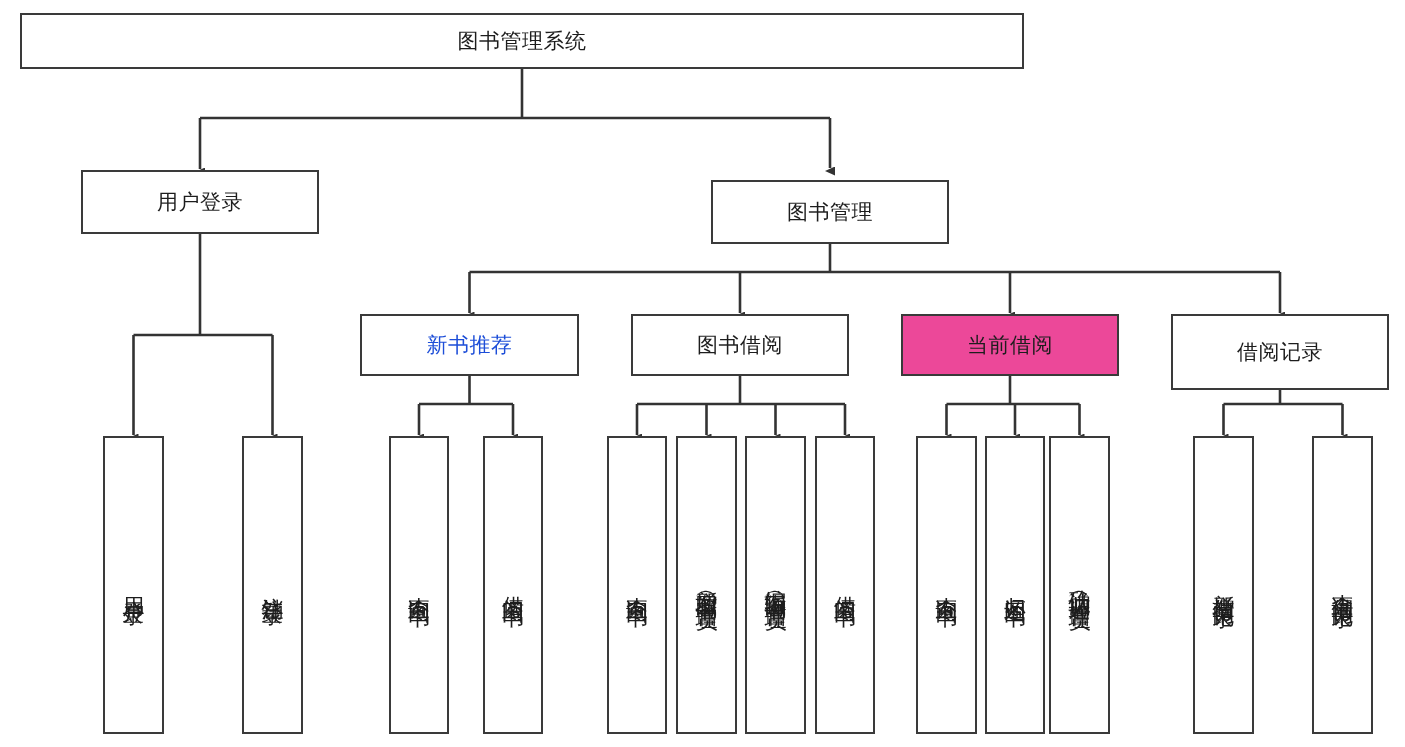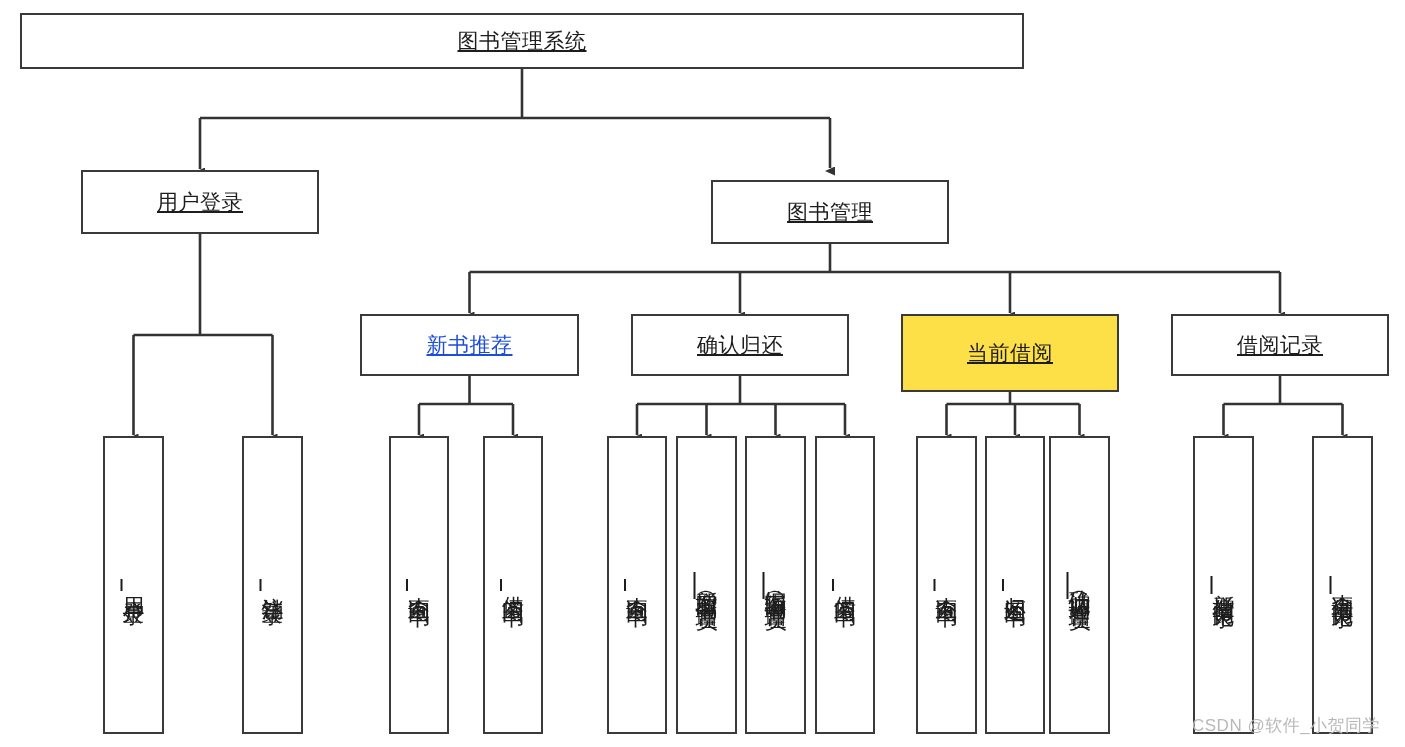--- a/index.html
+++ b/index.html
@@ -38,21 +38,20 @@
     justify-content: center;
     overflow: hidden;
   }
   .node-label {
     color: #1d1d1d;
     font-size: 21px;
     line-height: 1.06;
     letter-spacing: 0.5px;
     text-align: right;
     white-space: nowrap;
-    text-decoration: underline;
   }
   .node.vertical .node-label {
     writing-mode: vertical-rl;
     text-orientation: upright;
     letter-spacing: 3px;
     line-height: 1;
   }
   .node.root .node-label,
   .node.level1 .node-label,
   .node.level2 .node-label {
@@ -124,26 +123,26 @@
       <div class="node level1" style="left: 81px; top: 170px; width: 238px; height: 64px; border-color: rgb(58, 58, 58); background: rgb(255, 255, 255);">
         <span class="node-label" style="color: rgb(29, 29, 29);">用户登录</span>
       </div>
       <div class="node level1" style="left: 711px; top: 169px; width: 238px; height: 64px; border-color: rgb(58, 58, 58); background: rgb(255, 255, 255); margin-top: 11px;">
         <span class="node-label" style="color: rgb(29, 29, 29);">图书管理</span>
       </div>
       <div class="node level2" style="left: 360px; top: 314px; width: 219px; height: 62px; border-color: rgb(58, 58, 58); background: rgb(255, 255, 255);">
         <span class="node-label" style="color: #1d4ed8;">新书推荐</span>
       </div>
       <div class="node level2" style="left: 631px; top: 314px; width: 218px; height: 62px; border-color: rgb(58, 58, 58); background: rgb(255, 255, 255);">
-        <span class="node-label" style="color: rgb(29, 29, 29);">确认归还</span>
+        <span class="node-label" style="color: rgb(29, 29, 29);">图书借阅</span>
       </div>
-      <div class="node level2" style="left: 901px; top: 314px; width: 218px; height: 78px; border-color: rgb(58, 58, 58); background: #fde047;">
+      <div class="node level2" style="left: 901px; top: 314px; width: 218px; height: 62px; border-color: rgb(58, 58, 58); background: #ec4899;">
         <span class="node-label" style="color: rgb(29, 29, 29);">当前借阅</span>
       </div>
-      <div class="node level2" style="left: 1171px; top: 314px; width: 218px; height: 62px; border-color: rgb(58, 58, 58); background: rgb(255, 255, 255);">
+      <div class="node level2" style="left: 1171px; top: 314px; width: 218px; height: 76px; border-color: rgb(58, 58, 58); background: rgb(255, 255, 255);">
         <span class="node-label" style="color: rgb(29, 29, 29);">借阅记录</span>
       </div>
       <div class="node leaf vertical" style="left: 103px; top: 436px; width: 61px; height: 298px; border-color: rgb(58, 58, 58); background: rgb(255, 255, 255);">
         <span class="node-label" style="color: rgb(29, 29, 29);">用户登录</span>
       </div>
       <div class="node leaf vertical" style="left: 242px; top: 436px; width: 61px; height: 298px; border-color: rgb(58, 58, 58); background: rgb(255, 255, 255);">
         <span class="node-label" style="color: rgb(29, 29, 29);">注销登录</span>
       </div>
       <div class="node leaf vertical" style="left: 389px; top: 436px; width: 60px; height: 298px; border-color: rgb(58, 58, 58); background: rgb(255, 255, 255);">
         <span class="node-label" style="color: rgb(29, 29, 29);">查询图书</span>
@@ -173,14 +172,13 @@
         <span class="node-label" style="color: rgb(29, 29, 29);">确认归还（管理员）</span>
       </div>
       <div class="node leaf vertical" style="left: 1193px; top: 436px; width: 61px; height: 298px; border-color: rgb(58, 58, 58); background: rgb(255, 255, 255);">
         <span class="node-label" style="color: rgb(29, 29, 29);">新增借阅记录</span>
       </div>
       <div class="node leaf vertical" style="left: 1312px; top: 436px; width: 61px; height: 298px; border-color: rgb(58, 58, 58); background: rgb(255, 255, 255);">
         <span class="node-label" style="color: rgb(29, 29, 29);">查询借阅记录</span>
       </div>
     </div>
 
-  <div class="watermark" style="left: 1192px; top: 714px; color: rgb(184, 184, 184);">CSDN @软件_小贺同学</div>
 </div>
 
 </body></html>

